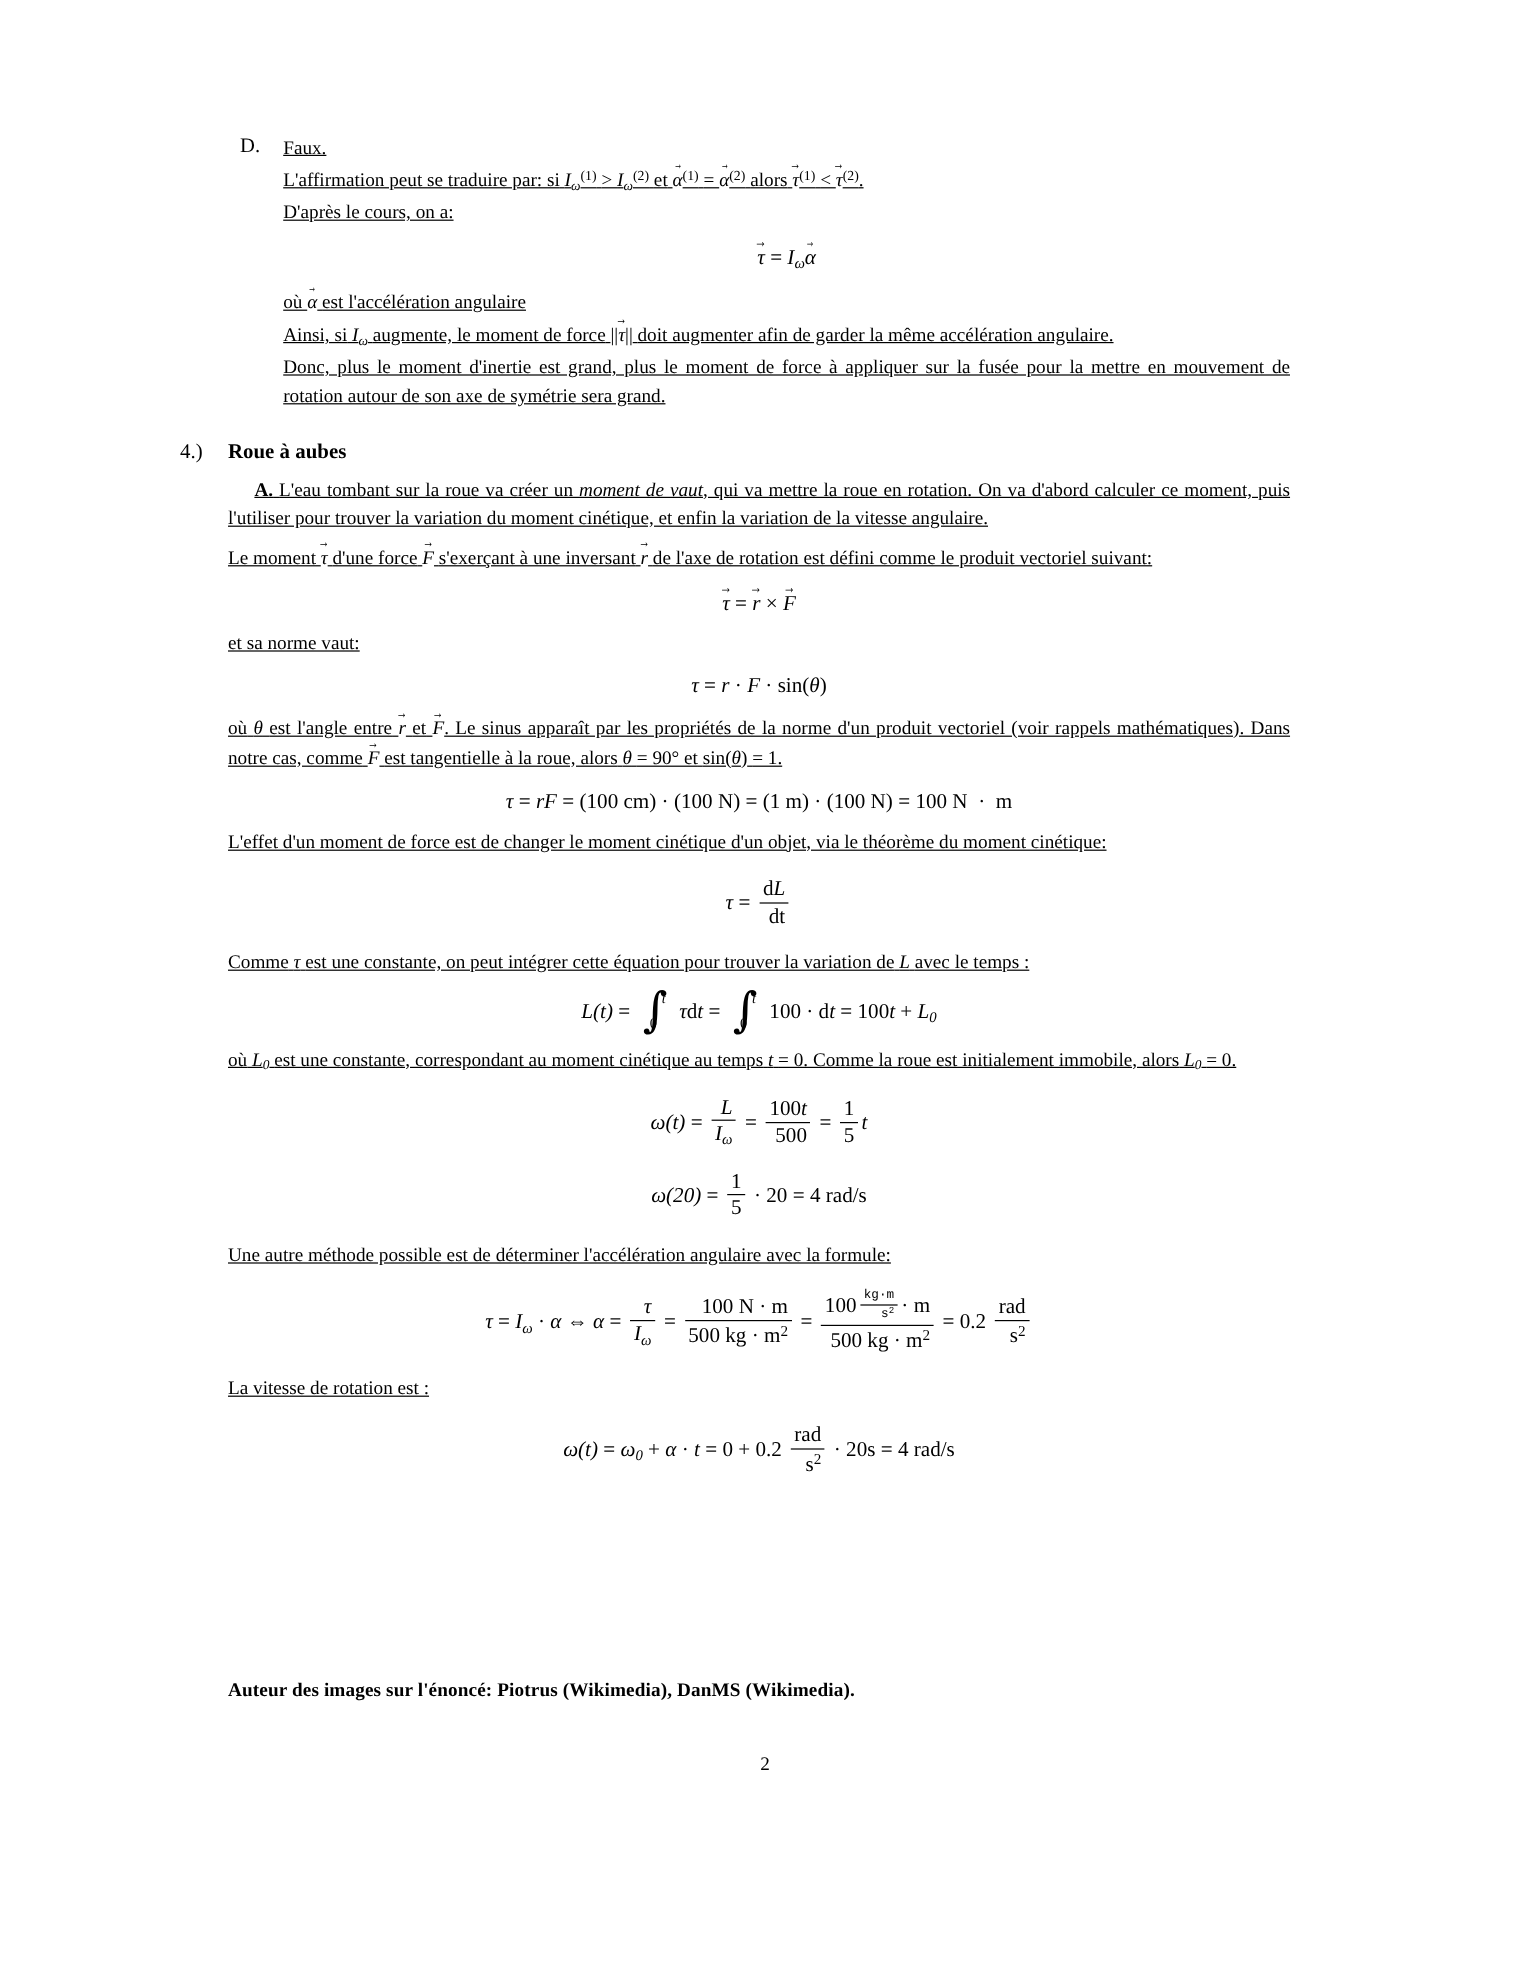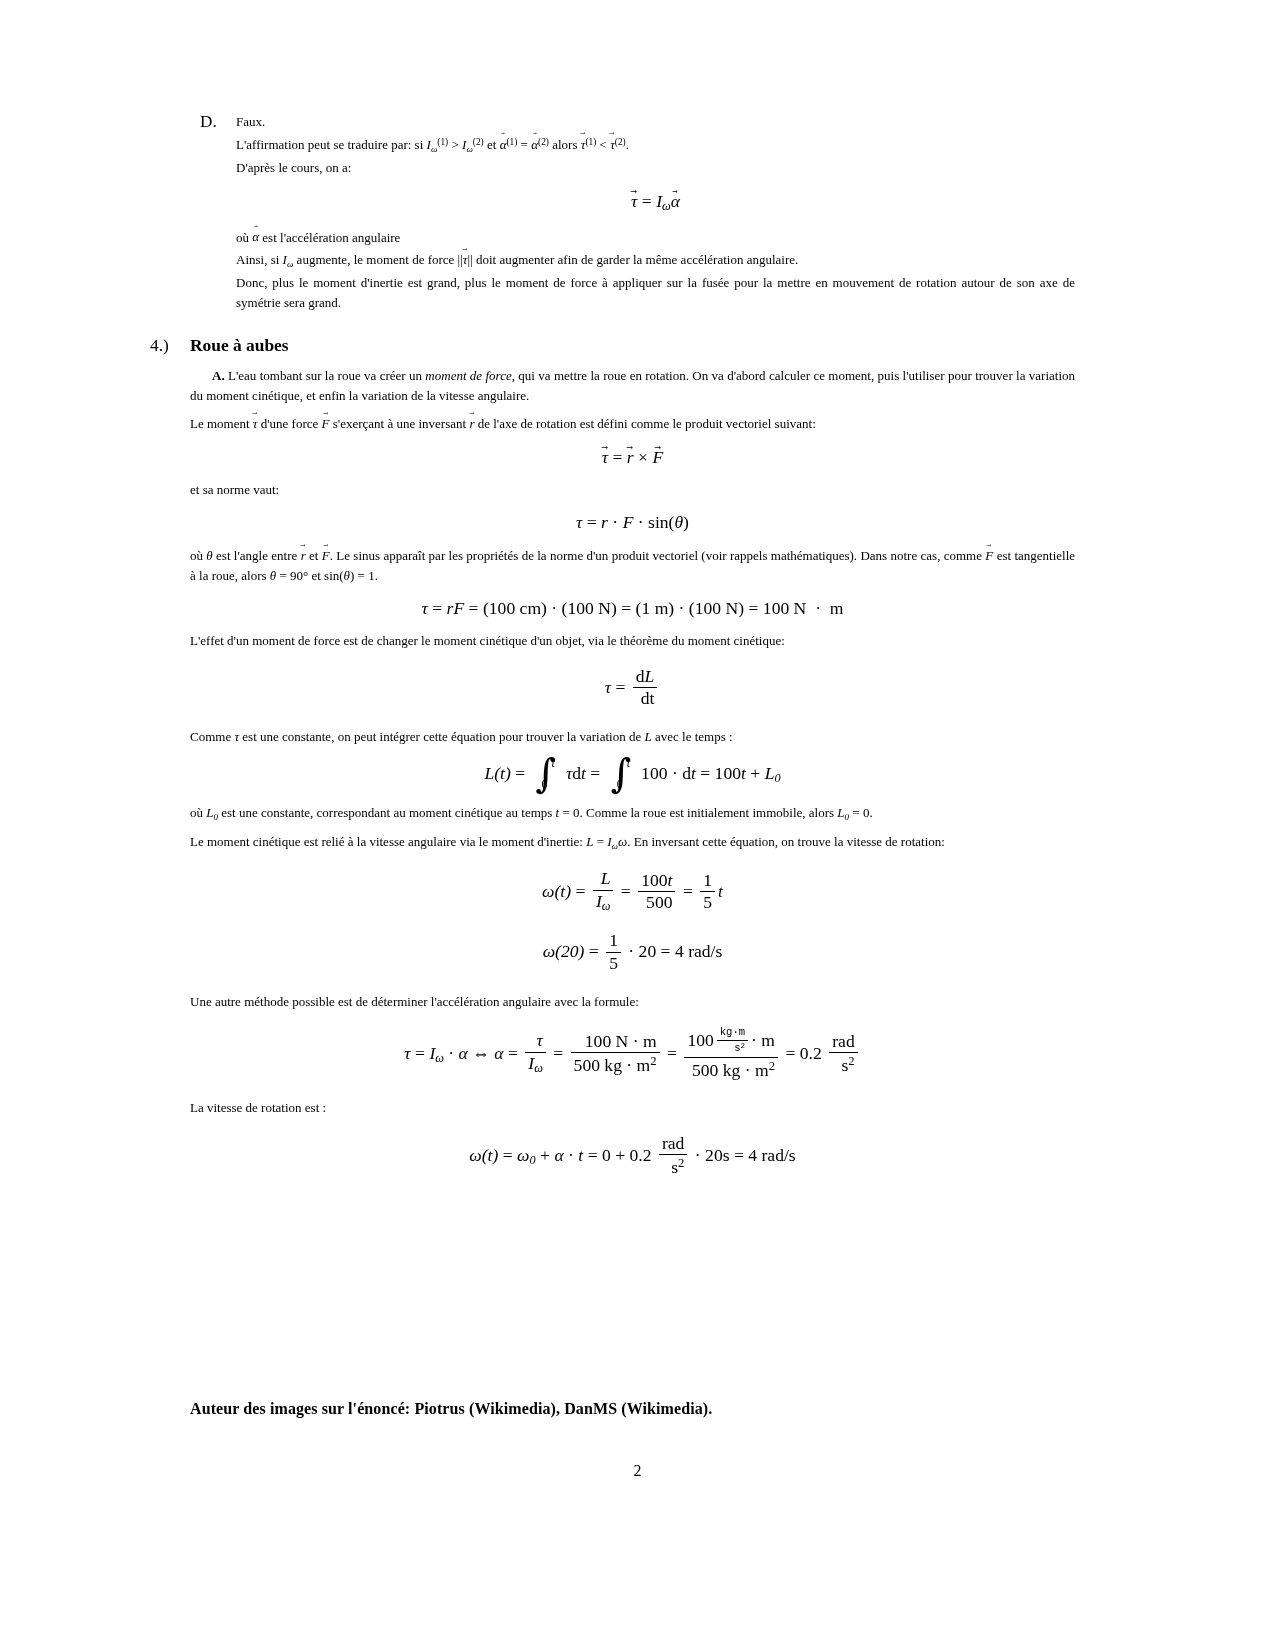--- a/index.html
+++ b/index.html
@@ -22,24 +22,25 @@
     padding: 0;
   }
   .content {
     position: absolute;
     left: 190px;
     top: 112px;
     width: 885px;
   }
   
   .para {
-    font-size: 13px;
+    font-size: 16px;
     line-height: 1.52;
     text-align: justify;
     margin: 0 0 8px 0;
+    text-decoration: underline;
   }
   .tight { margin-bottom: 2px; }
   .it { font-style: italic; }
   .bf { font-weight: bold; }
   
   .m {
     font-family: "Liberation Serif", "DejaVu Serif", serif;
     font-style: italic;
   }
   .mr { font-style: normal; }
@@ -224,21 +225,21 @@
     </div>
 
     <div class="qhead">
       <span class="qnum">4.)</span>
       <span class="qtitle">Roue à aubes</span>
     </div>
 
     <div class="para indent">
       <span class="bf">A.</span>
       <span>L'eau tombant sur la roue va créer un</span>
-      <span class="it">moment de force</span><span>, qui va mettre la roue en rotation. On va d'abord calculer ce moment, puis l'utiliser pour trouver la variation du moment cinétique, et enfin la variation de la vitesse angulaire.</span>
+      <span class="it">moment de vaut</span><span>, qui va mettre la roue en rotation. On va d'abord calculer ce moment, puis l'utiliser pour trouver la variation du moment cinétique, et enfin la variation de la vitesse angulaire.</span>
     </div>
 
     <div class="para">
       <span>Le moment</span>
       <span class="vec">τ</span>
       <span>d'une force</span>
       <span class="vec">F</span>
       <span>s'exerçant à une inversant</span>
       <span class="vec">r</span>
       <span>de l'axe de rotation est défini comme le produit vectoriel suivant:</span>
@@ -325,25 +326,20 @@
     </div>
 
     <div class="para">
       <span>où</span>
       <span class="m">L<span class="sub mr">0</span></span>
       <span>est une constante, correspondant au moment cinétique au temps</span>
       <span class="m">t</span>&nbsp;<span>= 0.   Comme la roue est initialement immobile, alors</span>
       <span class="m">L<span class="sub mr">0</span></span>&nbsp;<span>= 0.</span>
     </div>
 
-    <div class="para">
-      <span>Le moment cinétique est relié à la vitesse angulaire via le moment d'inertie:</span>
-      <span class="m">L</span> <span class="mr">=</span>
-      <span class="m">I<span class="sub">ω</span>ω</span><span>. En inversant cette équation, on trouve la vitesse de rotation:</span>
-    </div>
 
     <div class="eq eqbig">
       <span class="m"><span>ω(t)</span></span>
       <span class="mr">=</span>
       <span class="frac">
         <span class="num m">L</span>
         <span class="den m">I<span class="sub">ω</span></span>
       </span>
       <span class="mr">=</span>
       <span class="frac">

